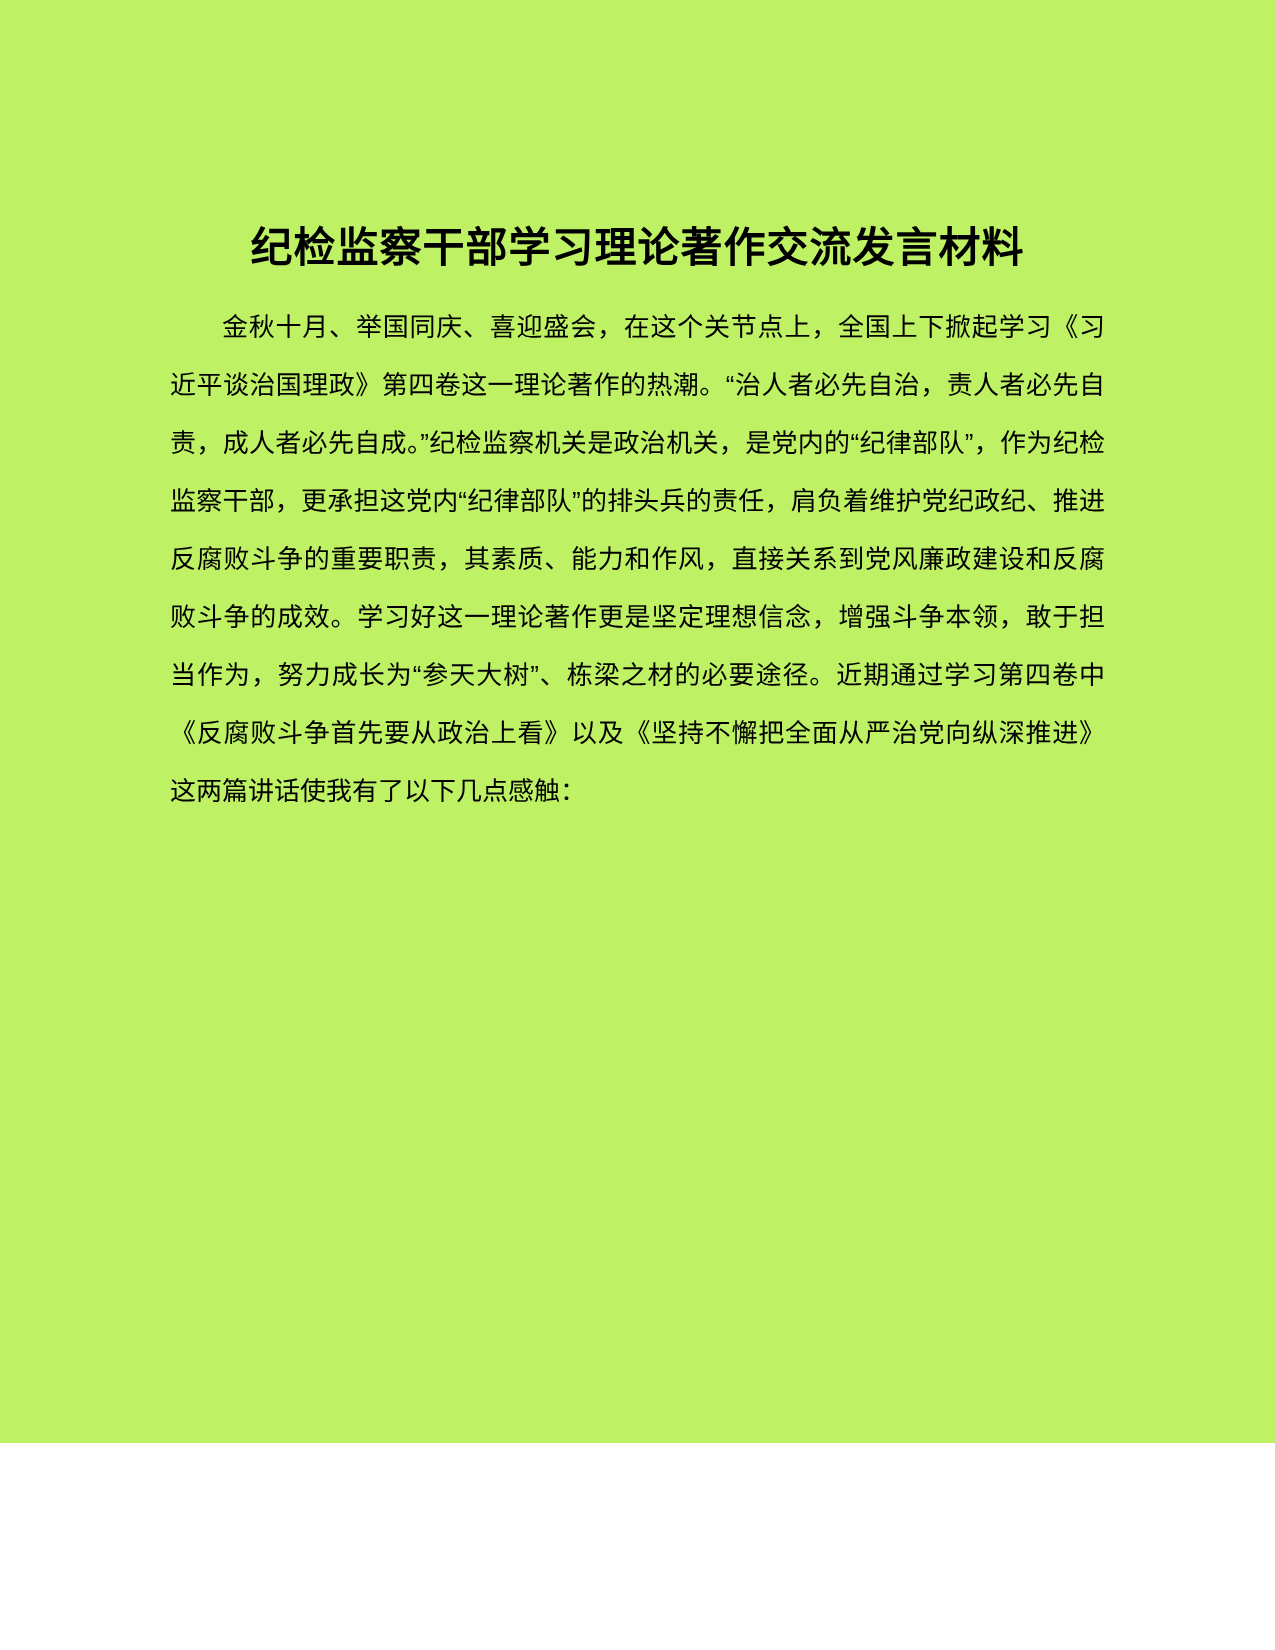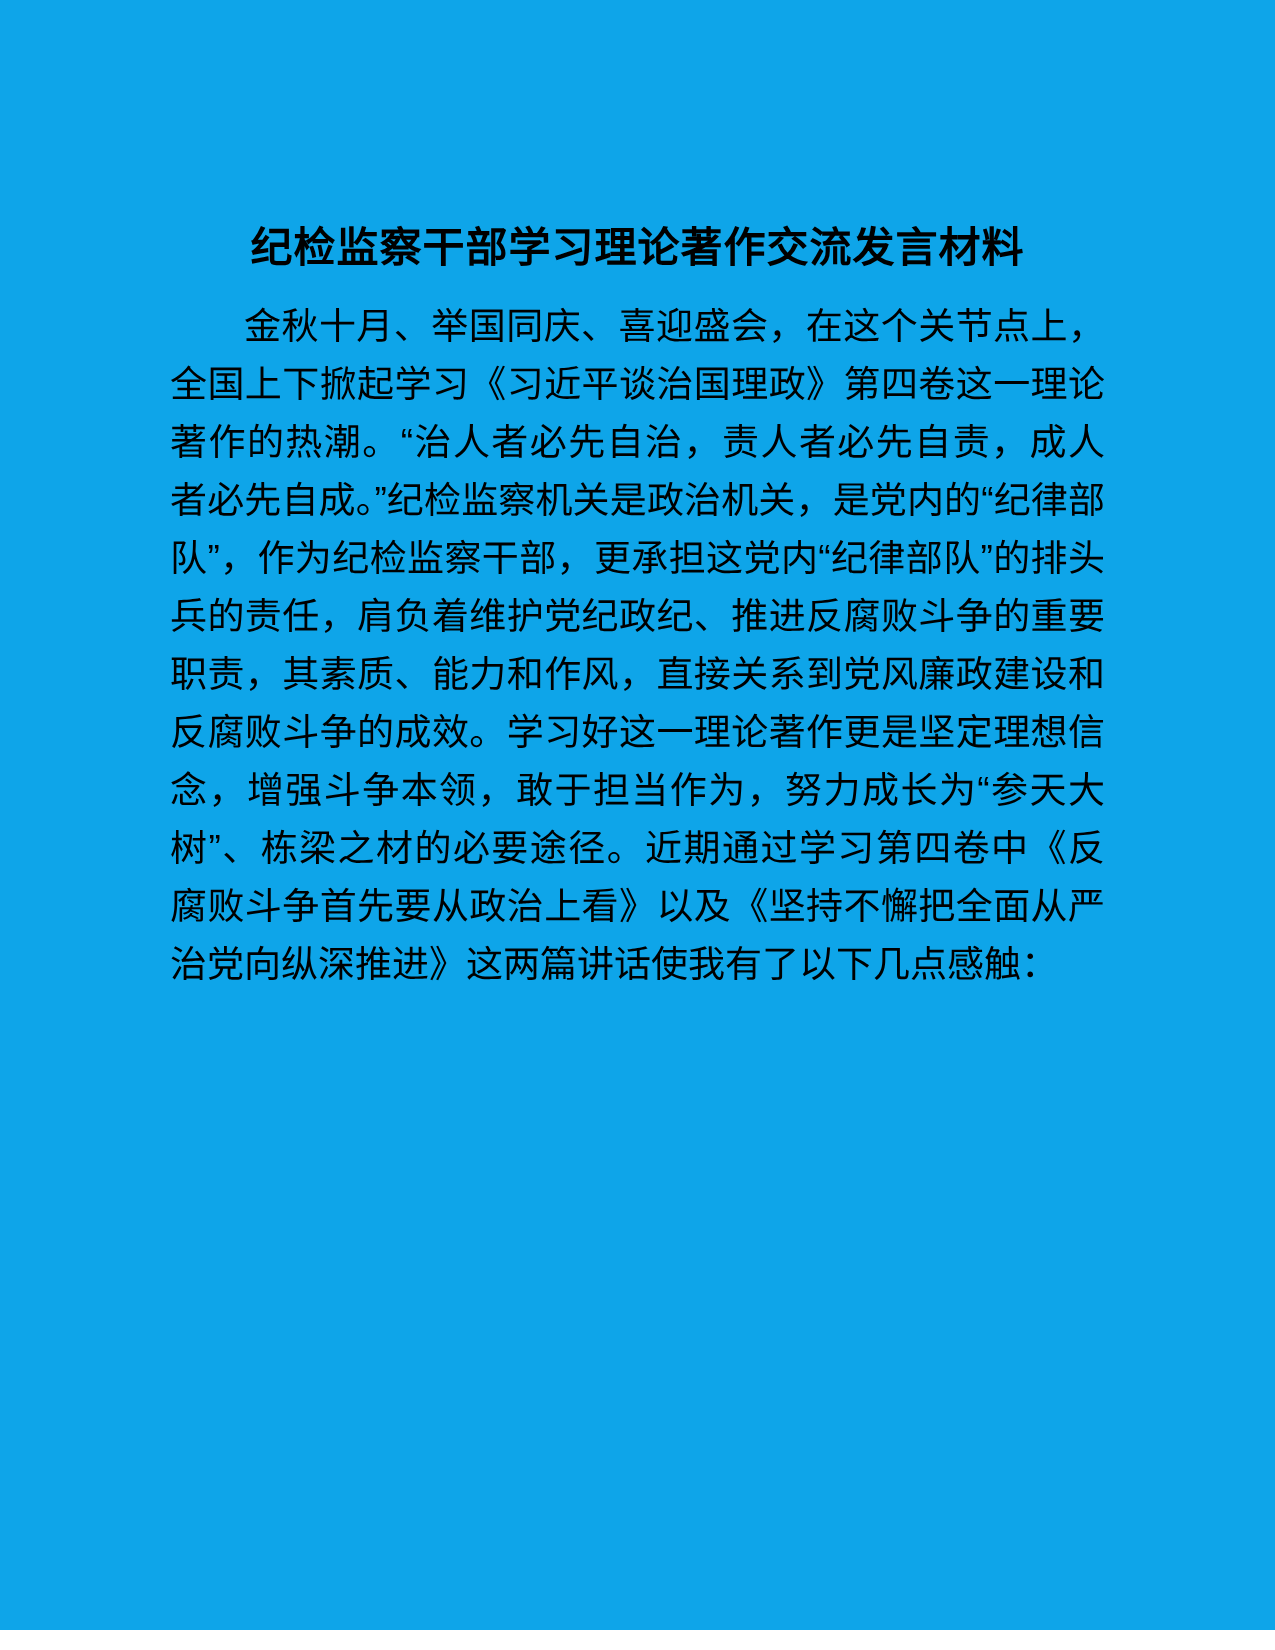--- a/index.html
+++ b/index.html
@@ -12,37 +12,37 @@
     width: 1275px;
     height: 1650px;
     margin: 0 auto;
     font-family: "Liberation Sans", sans-serif;
     color: #000000;
     -webkit-font-smoothing: antialiased;
   }
   .page {
     box-sizing: border-box;
     width: 1275px;
-    height: 1630px;
+    height: 1443px;
     padding: 220px 170px 0 170px;
-    background: #0ea5e9;
+    background: #bef264;
     overflow: hidden;
   }
   .doc-title {
     margin: 0 0 22px 0;
     font-size: 42px;
     line-height: 56px;
     font-weight: bold;
     letter-spacing: 1px;
     text-align: center;
     white-space: nowrap;
   }
   .doc-para {
     margin: 0;
-    font-size: 37px;
+    font-size: 26px;
     line-height: 58px;
     text-align: justify;
     text-justify: inter-ideograph;
     text-indent: 2em;
     word-break: normal;
     overflow-wrap: break-word;
   }
   .doc-para + .doc-para {
     margin-top: 16px;
   }

